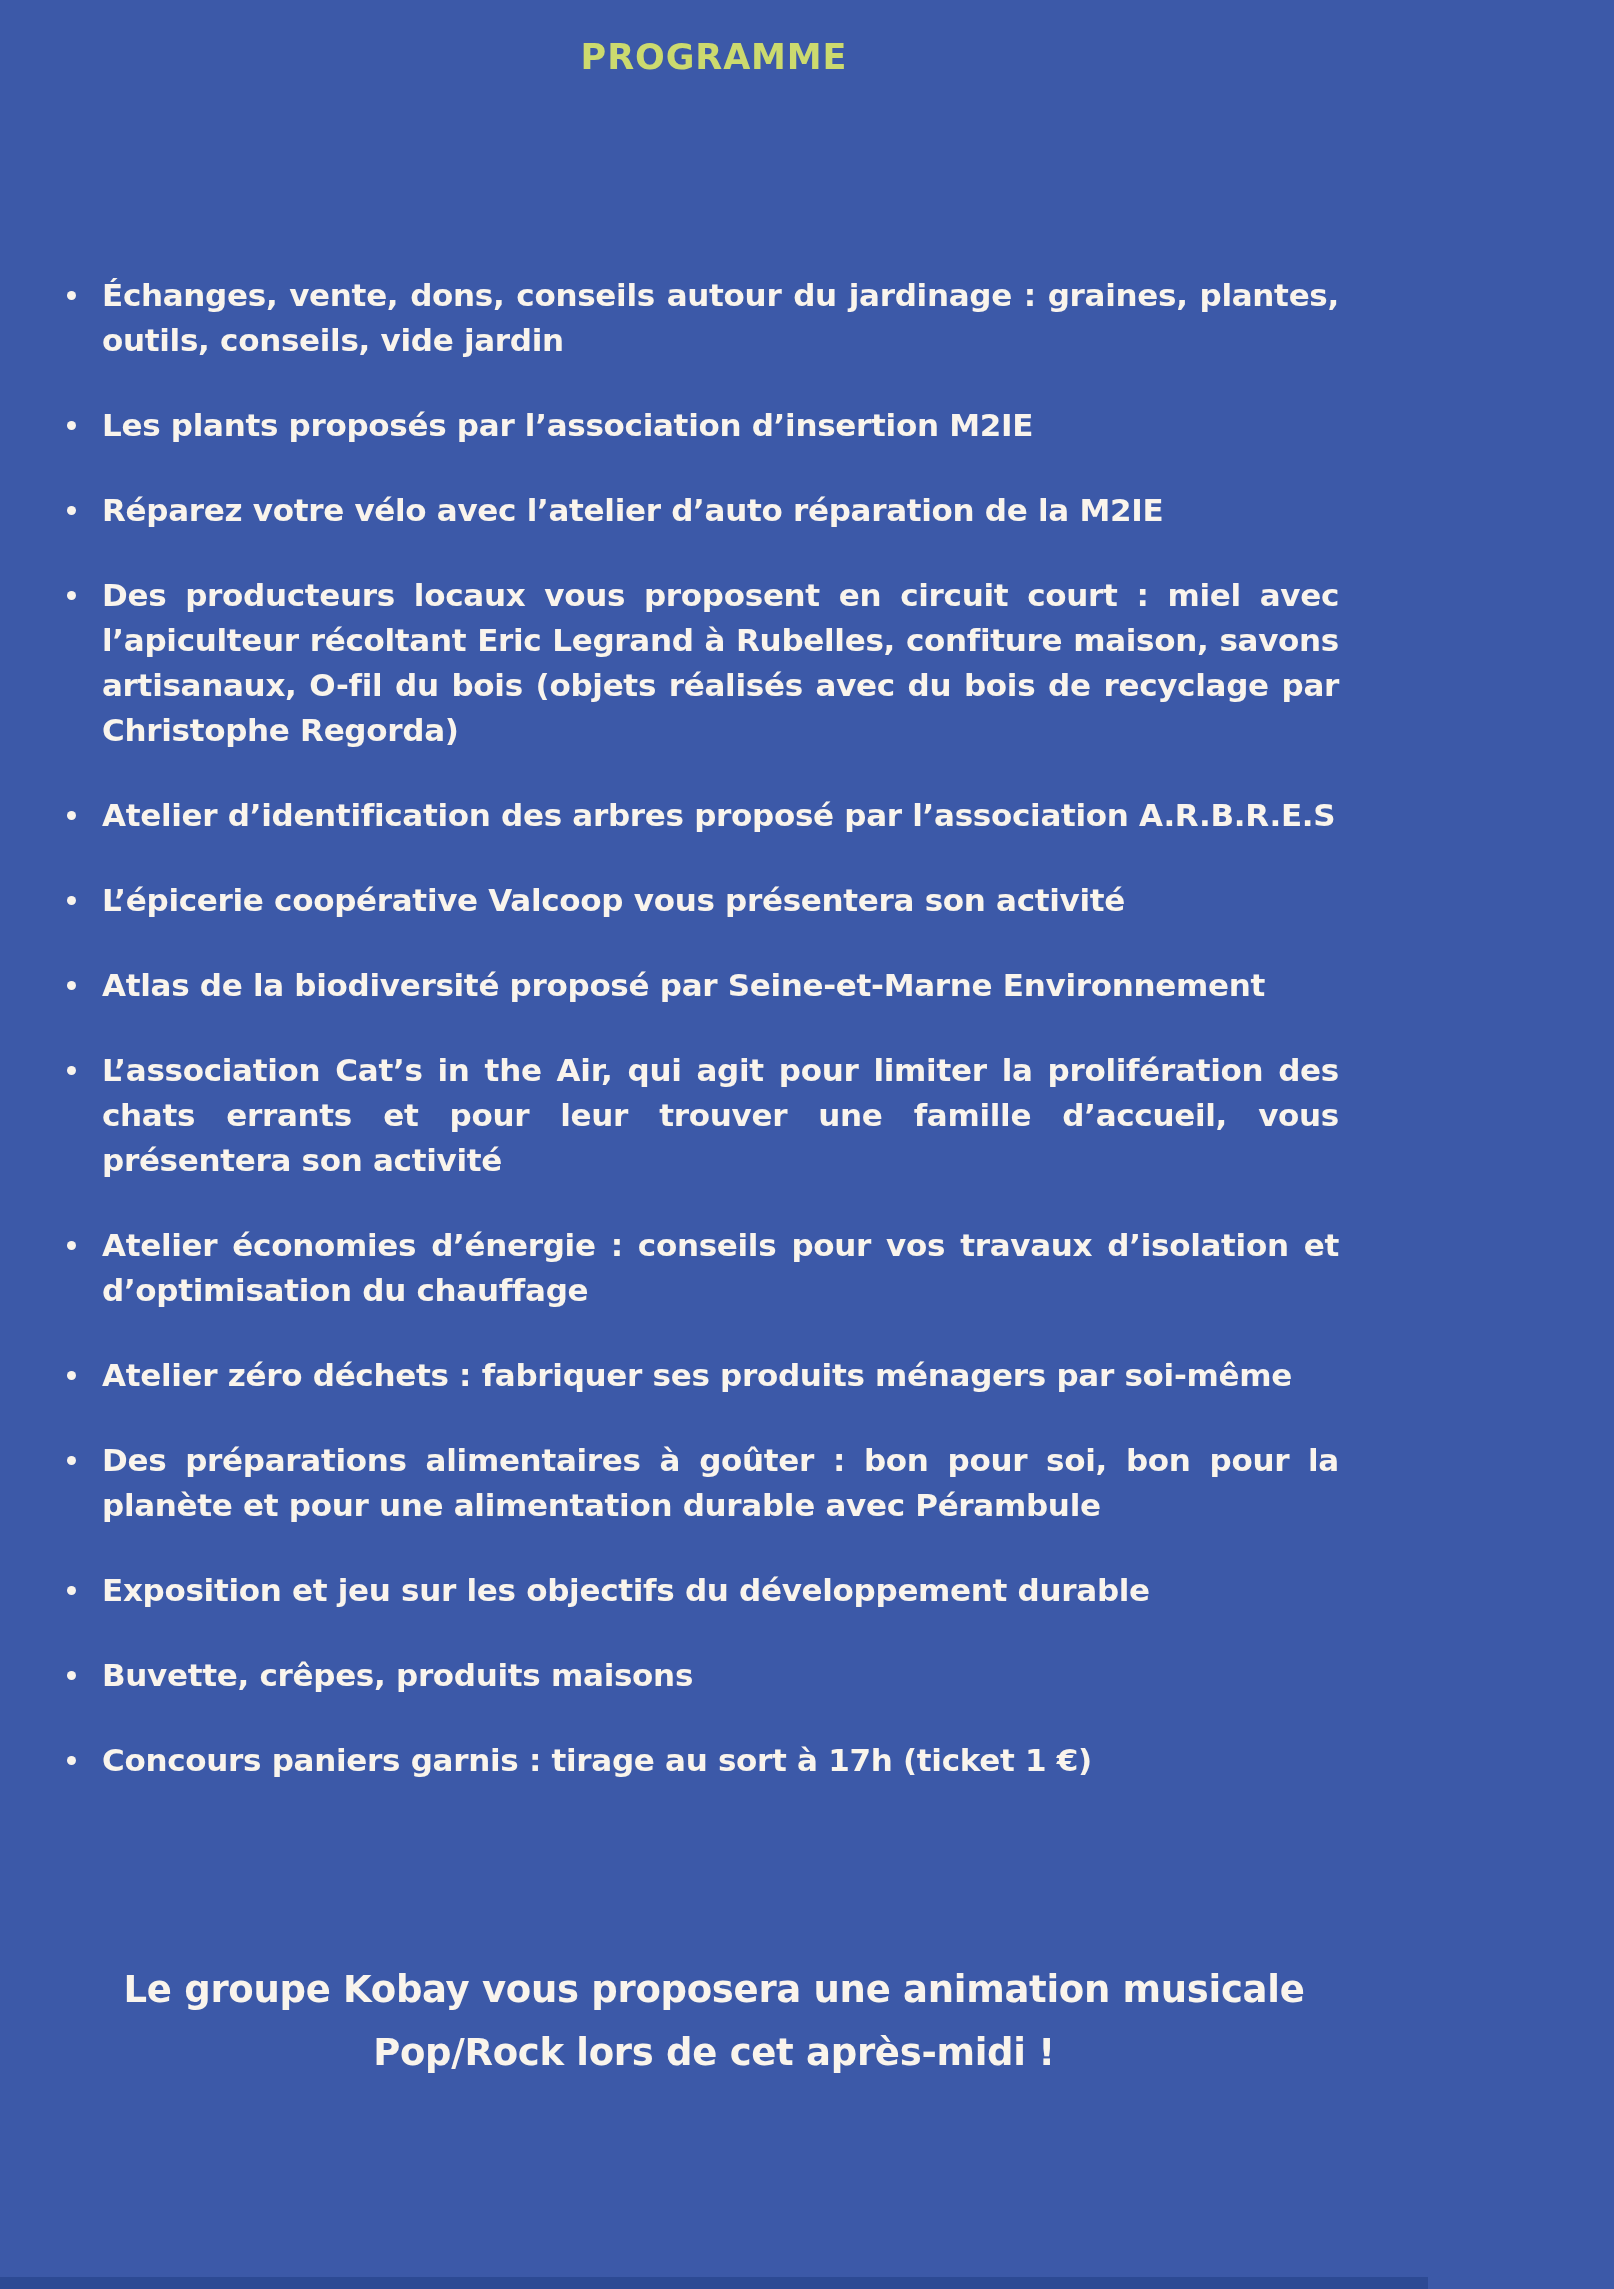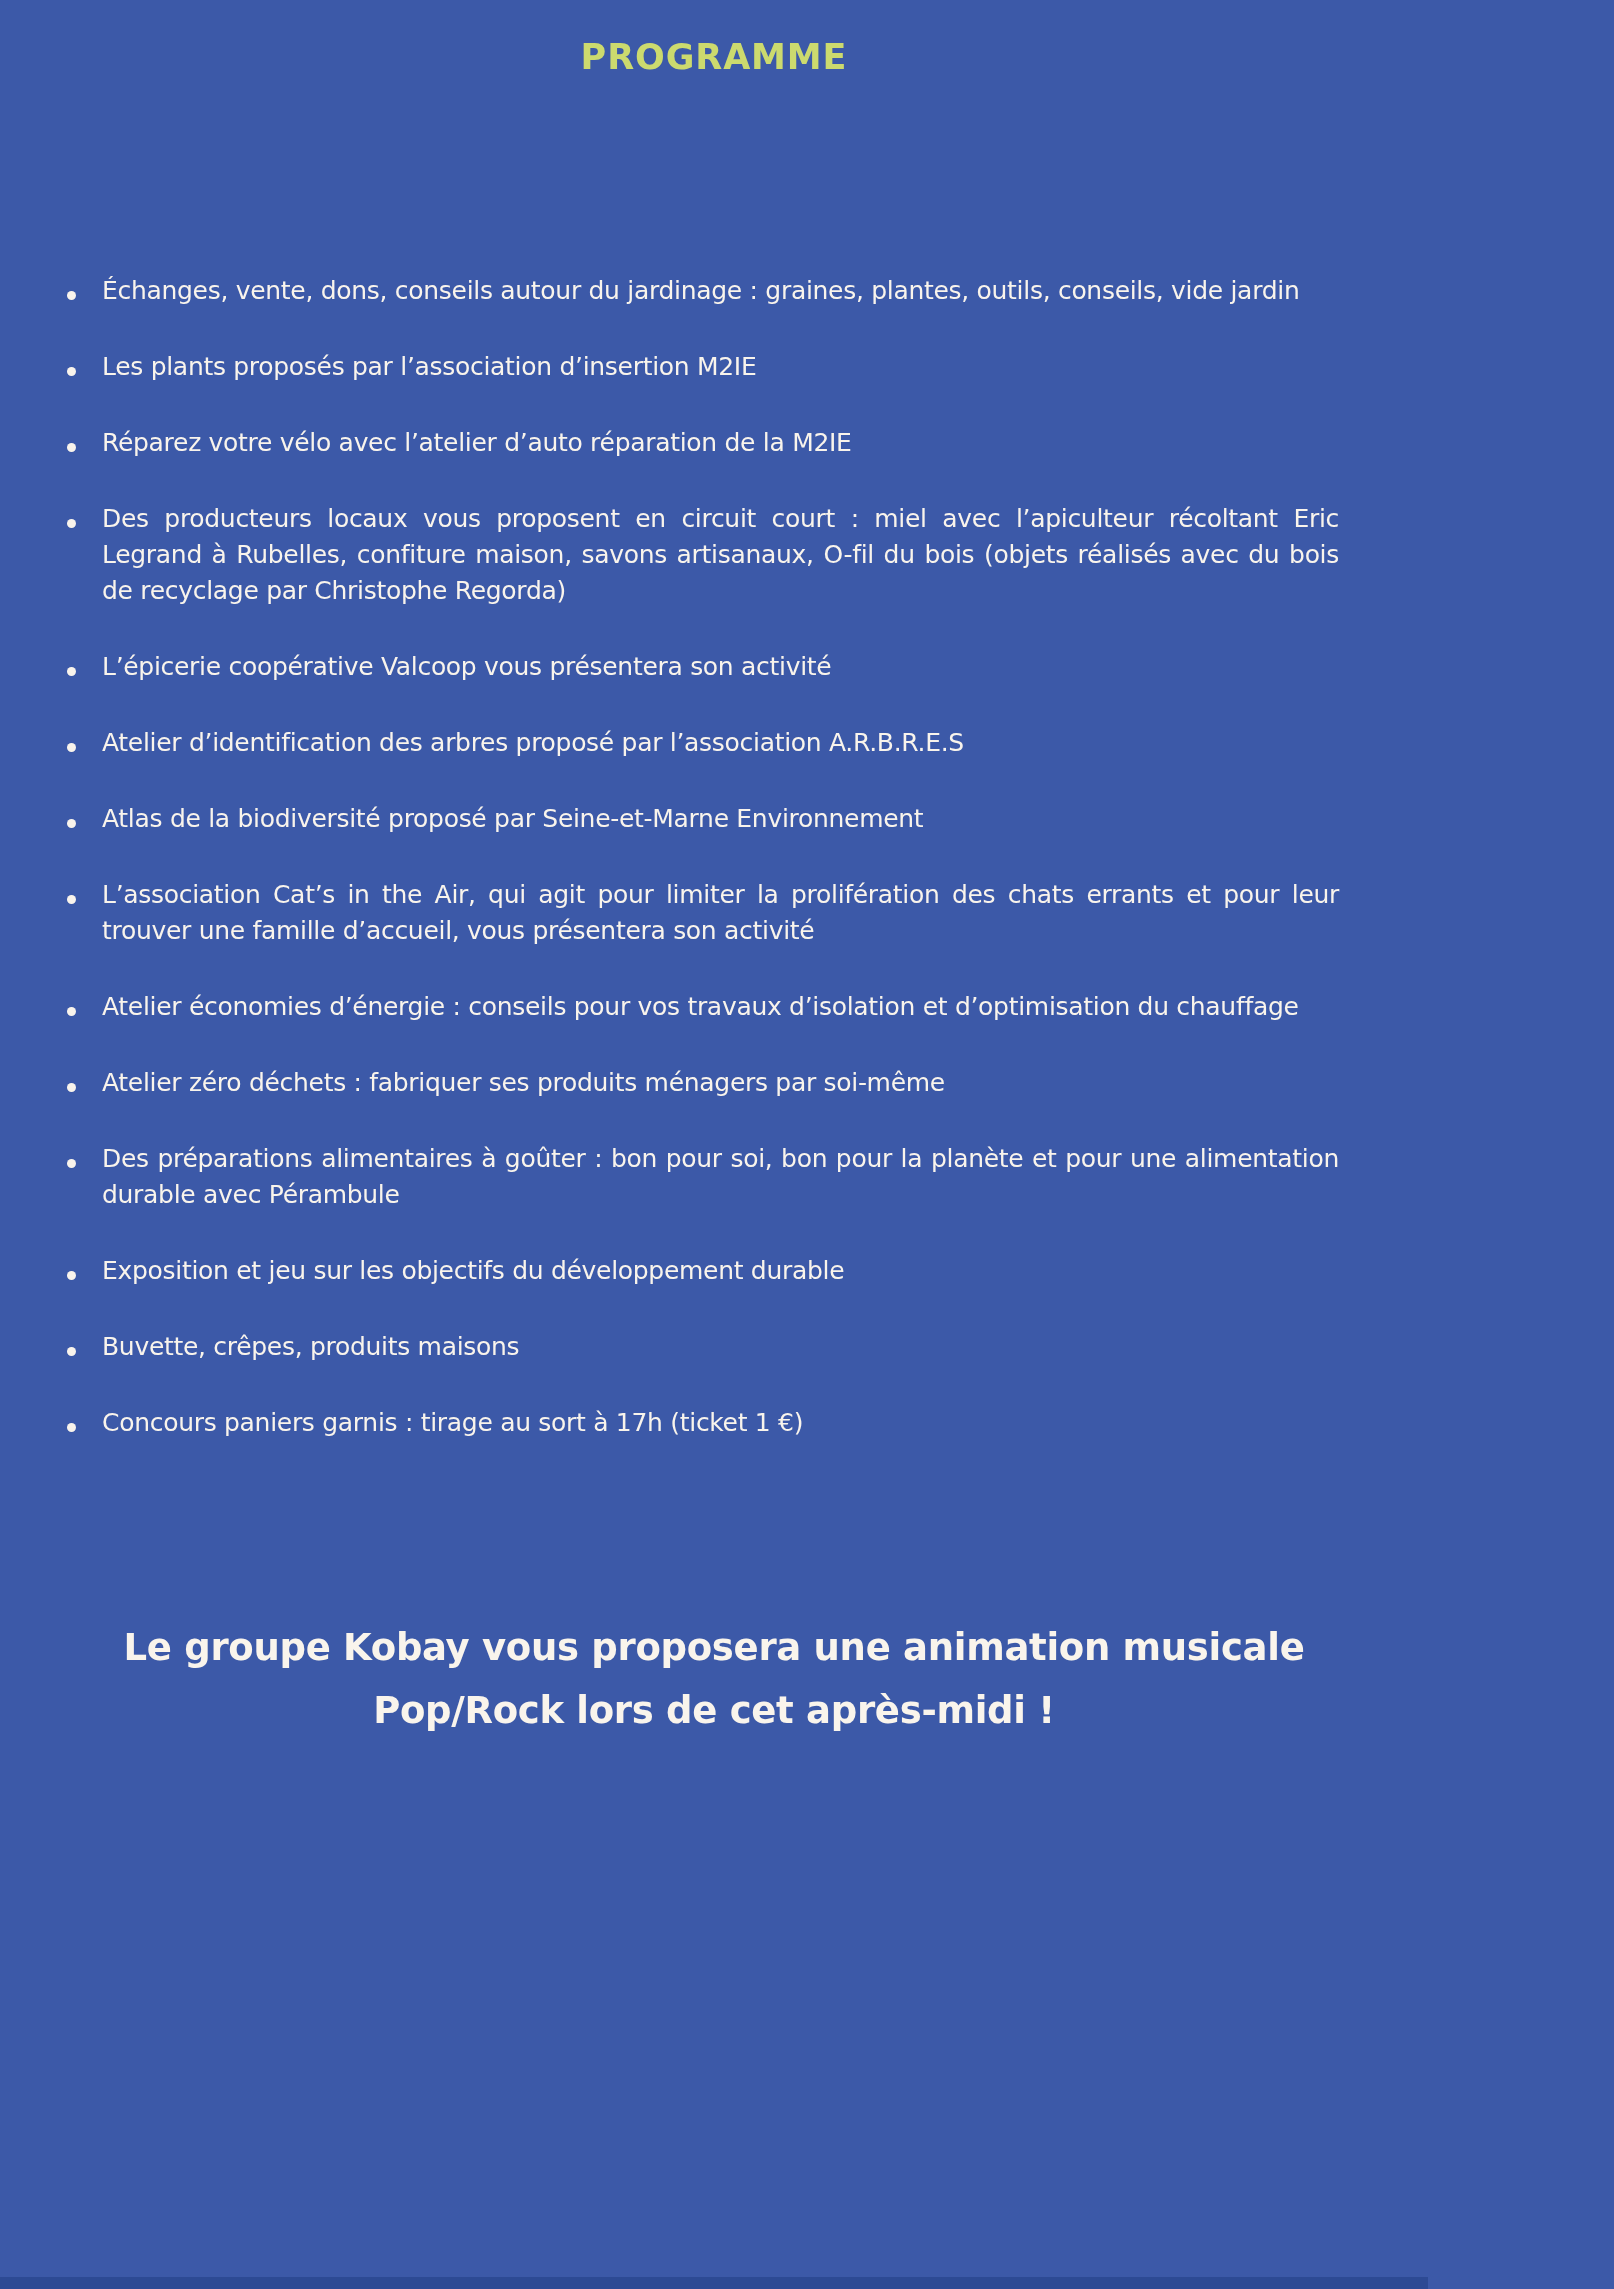--- a/index.html
+++ b/index.html
@@ -32,24 +32,24 @@
   .bullet-list{
     list-style:none;
     margin:196px 89px 0 63px;
     padding:0;
   }
   .bullet-item{
     position:relative;
     padding-left:39px;
     margin-bottom:40px;
     color:var(--text);
-    font-size:25px;
-    font-weight:normal;
+    font-size:31px;
+    font-weight:bold;
     letter-spacing:-0.3px;
-    line-height:36px;
+    line-height:45px;
   }
   .bullet-item .dot{
     position:absolute;
     left:3.7px;
     top:17.5px;
     width:9.2px;
     height:9.2px;
     border-radius:50%;
     background:var(--text);
   }
@@ -100,26 +100,26 @@
     <p class="bullet-text">Réparez votre vélo avec l’atelier d’auto réparation de la M2IE</p>
   </li>
 
   <li class="bullet-item">
     <span class="dot"></span>
     <p class="bullet-text justify">Des producteurs locaux vous proposent en circuit court : miel avec l’apiculteur récoltant Eric Legrand à Rubelles, confiture maison, savons artisanaux, O-fil du bois (objets réalisés avec du bois de recyclage par Christophe Regorda)</p>
   </li>
 
   <li class="bullet-item">
     <span class="dot"></span>
-    <p class="bullet-text">L’épicerie coopérative Valcoop vous présentera son activité</p>
+    <p class="bullet-text">Atelier d’identification des arbres proposé par l’association A.R.B.R.E.S</p>
   </li>
 
   <li class="bullet-item">
     <span class="dot"></span>
-    <p class="bullet-text">Atelier d’identification des arbres proposé par l’association A.R.B.R.E.S</p>
+    <p class="bullet-text">L’épicerie coopérative Valcoop vous présentera son activité</p>
   </li>
 
   <li class="bullet-item">
     <span class="dot"></span>
     <p class="bullet-text">Atlas de la biodiversité proposé par Seine-et-Marne Environnement</p>
   </li>
 
   <li class="bullet-item">
     <span class="dot"></span>
     <p class="bullet-text justify">L’association Cat’s in the Air, qui agit pour limiter la prolifération des chats errants et pour leur trouver une famille d’accueil, vous présentera son activité</p>

